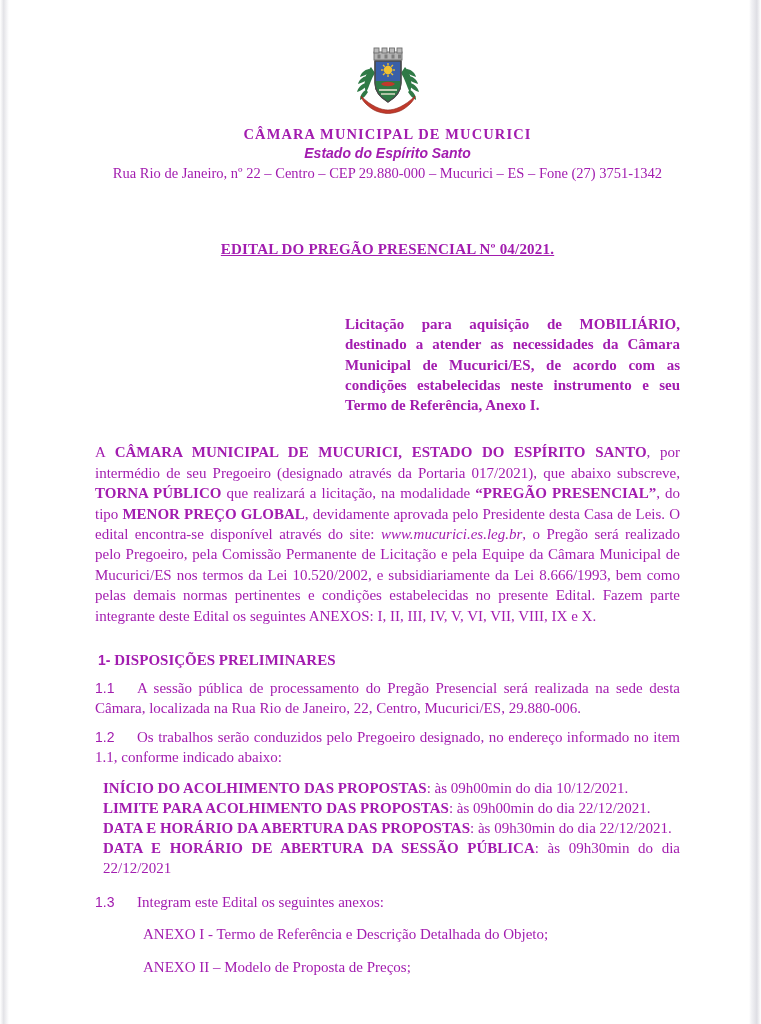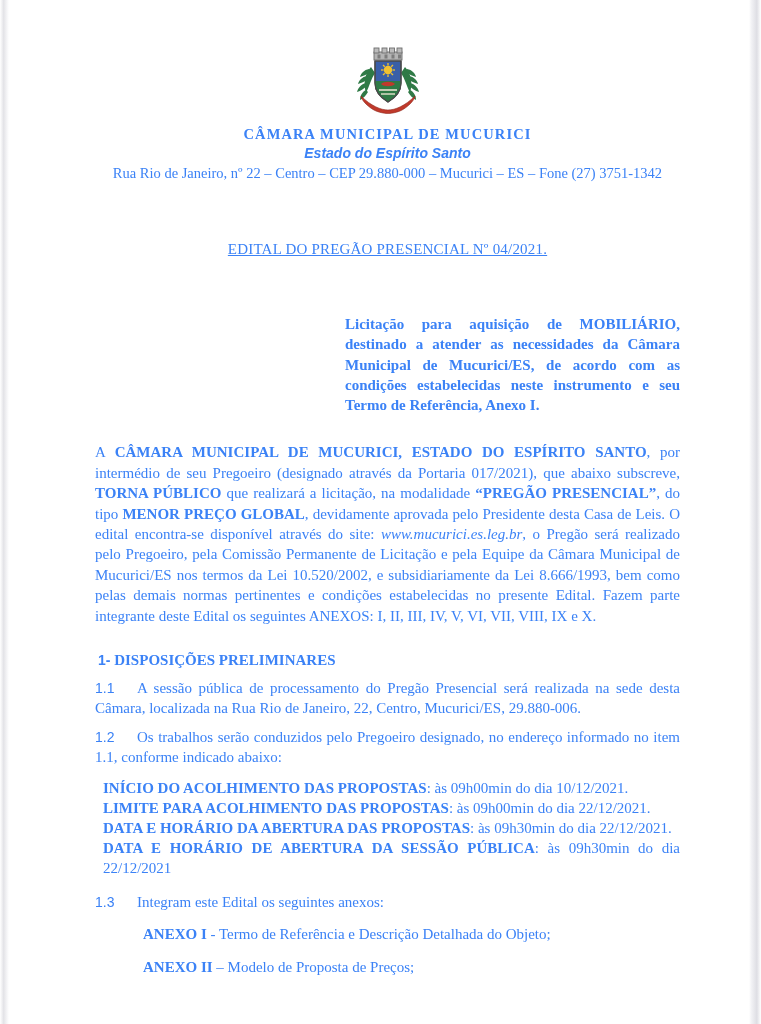--- a/index.html
+++ b/index.html
@@ -7,21 +7,21 @@
     padding: 0;
     background: #ffffff;
   }
   .page {
     position: relative;
     width: 761px;
     height: 1024px;
     background: #ffffff;
     overflow: hidden;
     font-family: "Liberation Serif", "DejaVu Serif", serif;
-    color: #3b82f6;
+    color: #a21caf;
     box-sizing: border-box;
   }
   
   .scan-edge-left {
     position: absolute;
     top: 0; left: 0;
     width: 9px; height: 100%;
     background: linear-gradient(to right, #ffffff 0%, #e3e3e7 40%, #f4f4f6 75%, #ffffff 100%);
   }
   .scan-edge-right {
@@ -76,21 +76,21 @@
   .org-address {
     text-align: center;
     font-size: 14.5px;
     line-height: 1.3;
     margin-top: 2px;
   }
 
   
   .doc-title {
     text-align: center;
-    font-weight: normal;
+    font-weight: bold;
     font-size: 15px;
     text-decoration: underline;
     margin-top: 58px;
     letter-spacing: 0.2px;
   }
 
   
   .object-block {
     margin-left: 250px;
     margin-top: 56px;
@@ -153,21 +153,21 @@
   
   .anexos {
     margin-top: 13px;
     font-size: 15px;
   }
   .anexo-item {
     margin-left: 48px;
     margin-top: 13px;
     line-height: 1.3;
   }
-  .anexo-item b { font-weight: bold; }
+  .anexo-item b { font-weight: normal; }
 </style>
 </head>
 <body>
 
 <div class="page">
 
   <div class="scan-edge-left"></div>
   <div class="scan-edge-right"></div>
 
   <div class="content">

